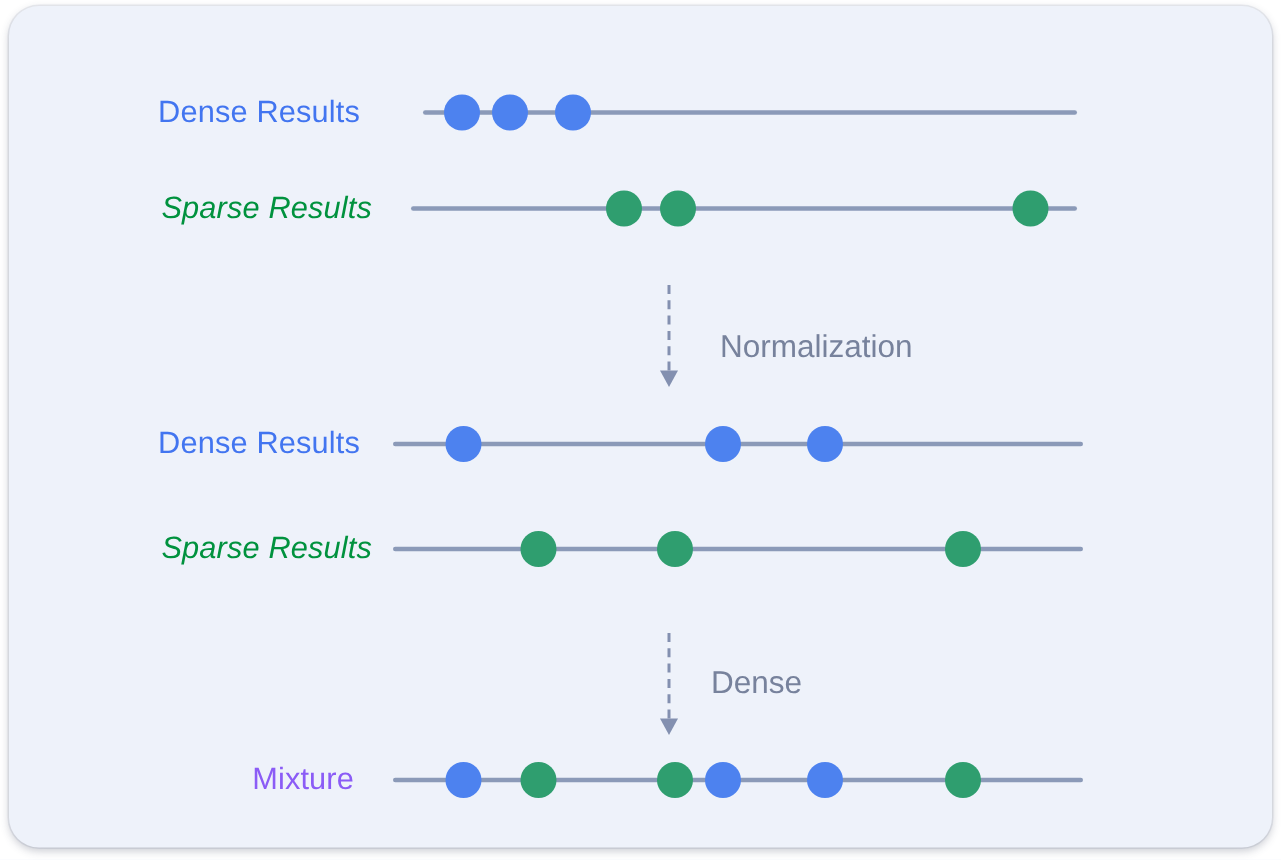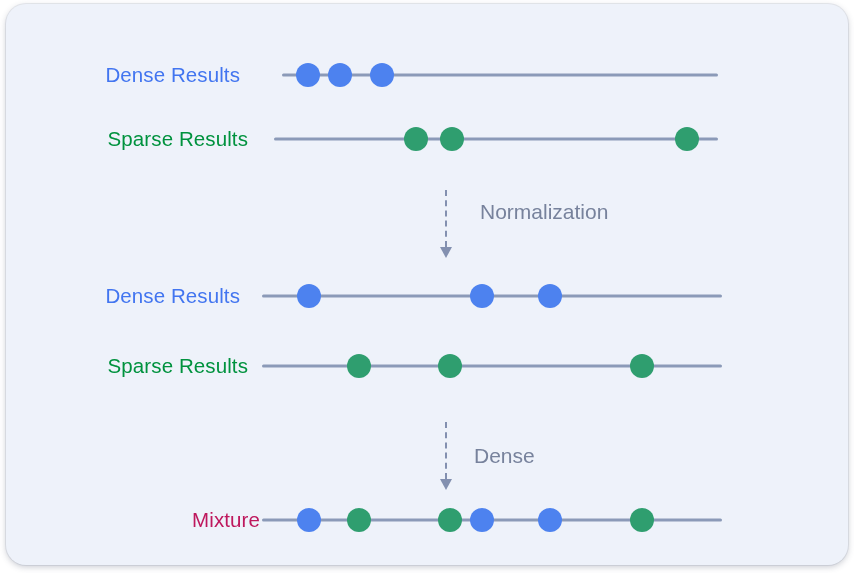--- a/index.html
+++ b/index.html
@@ -26,21 +26,21 @@
   }
   .row-label {
     position: absolute;
     font-size: 20.5px;
     letter-spacing: 0.1px;
     white-space: nowrap;
     text-align: right;
     transform: translateY(-50%);
   }
   .label-dense  { color: #4275f0; margin-left: 21px; }
-  .label-sparse { color: #00923e; }
+  .label-sparse { color: #00923e; font-style: italic; }
   .label-mixture{ color: #e8710a; }
 
   .axis {
     position: absolute;
     height: 3px;
     background: #8b9ab8;
     transform: translateY(-50%);
     border-radius: 2px;
   }
   .dot {
@@ -94,30 +94,30 @@
       <div class="row-label label-dense" style="right: 608px; top: 292px; color: rgb(66, 117, 240);">Dense Results</div>
       <div class="axis" style="left: 256px; top: 292px; width: 460px; background: rgb(139, 154, 184);"></div>
       <div class="dot dot-blue" style="left: 303px; top: 292px; background: rgb(77, 130, 239);"></div>
       <div class="dot dot-blue" style="left: 476px; top: 292px; background: rgb(77, 130, 239);"></div>
       <div class="dot dot-blue" style="left: 544px; top: 292px; background: rgb(77, 130, 239);"></div>
       <div class="row-label label-sparse" style="right: 600px; top: 362px; color: rgb(0, 146, 62);">Sparse Results</div>
       <div class="axis" style="left: 256px; top: 362px; width: 460px; background: rgb(139, 154, 184);"></div>
       <div class="dot dot-green" style="left: 353px; top: 362px; background: rgb(47, 158, 111);"></div>
       <div class="dot dot-green" style="left: 444px; top: 362px; background: rgb(47, 158, 111);"></div>
       <div class="dot dot-green" style="left: 636px; top: 362px; background: rgb(47, 158, 111);"></div>
-      <div class="row-label label-mixture" style="right: 588px; top: 516px; color: #be185d;">Mixture</div>
+      <div class="row-label label-mixture" style="right: 612px; top: 516px; color: #8b5cf6;">Mixture</div>
       <div class="axis" style="left: 256px; top: 516px; width: 460px; background: rgb(139, 154, 184);"></div>
       <div class="dot dot-blue" style="left: 303px; top: 516px; background: rgb(77, 130, 239);"></div>
       <div class="dot dot-green" style="left: 353px; top: 516px; background: rgb(47, 158, 111);"></div>
       <div class="dot dot-green" style="left: 444px; top: 516px; background: rgb(47, 158, 111);"></div>
       <div class="dot dot-blue" style="left: 476px; top: 516px; background: rgb(77, 130, 239);"></div>
       <div class="dot dot-blue" style="left: 544px; top: 516px; background: rgb(77, 130, 239);"></div>
       <div class="dot dot-green" style="left: 636px; top: 516px; background: rgb(47, 158, 111);"></div>
     </div>
   <div id="steps-layer">
       <div class="arrow-line" style="left: 440px; top: 186px; height: 57px; border-left-color: rgb(131, 144, 176);"></div>
       <div class="arrow-head" style="left: 440px; top: 243px; border-top-color: rgb(131, 144, 176);"></div>
-      <div class="step-label" style="left: 474px; top: 208px; color: rgb(119, 130, 156);">Normalization</div>
+      <div class="step-label" style="left: 474px; top: 228px; color: rgb(119, 130, 156);">Normalization</div>
       <div class="arrow-line" style="left: 440px; top: 418px; height: 57px; border-left-color: rgb(131, 144, 176);"></div>
       <div class="arrow-head" style="left: 440px; top: 475px; border-top-color: rgb(131, 144, 176);"></div>
       <div class="step-label" style="left: 468px; top: 452px; color: rgb(119, 130, 156);">Dense</div>
     </div>
 </div>
 
 </body></html>

